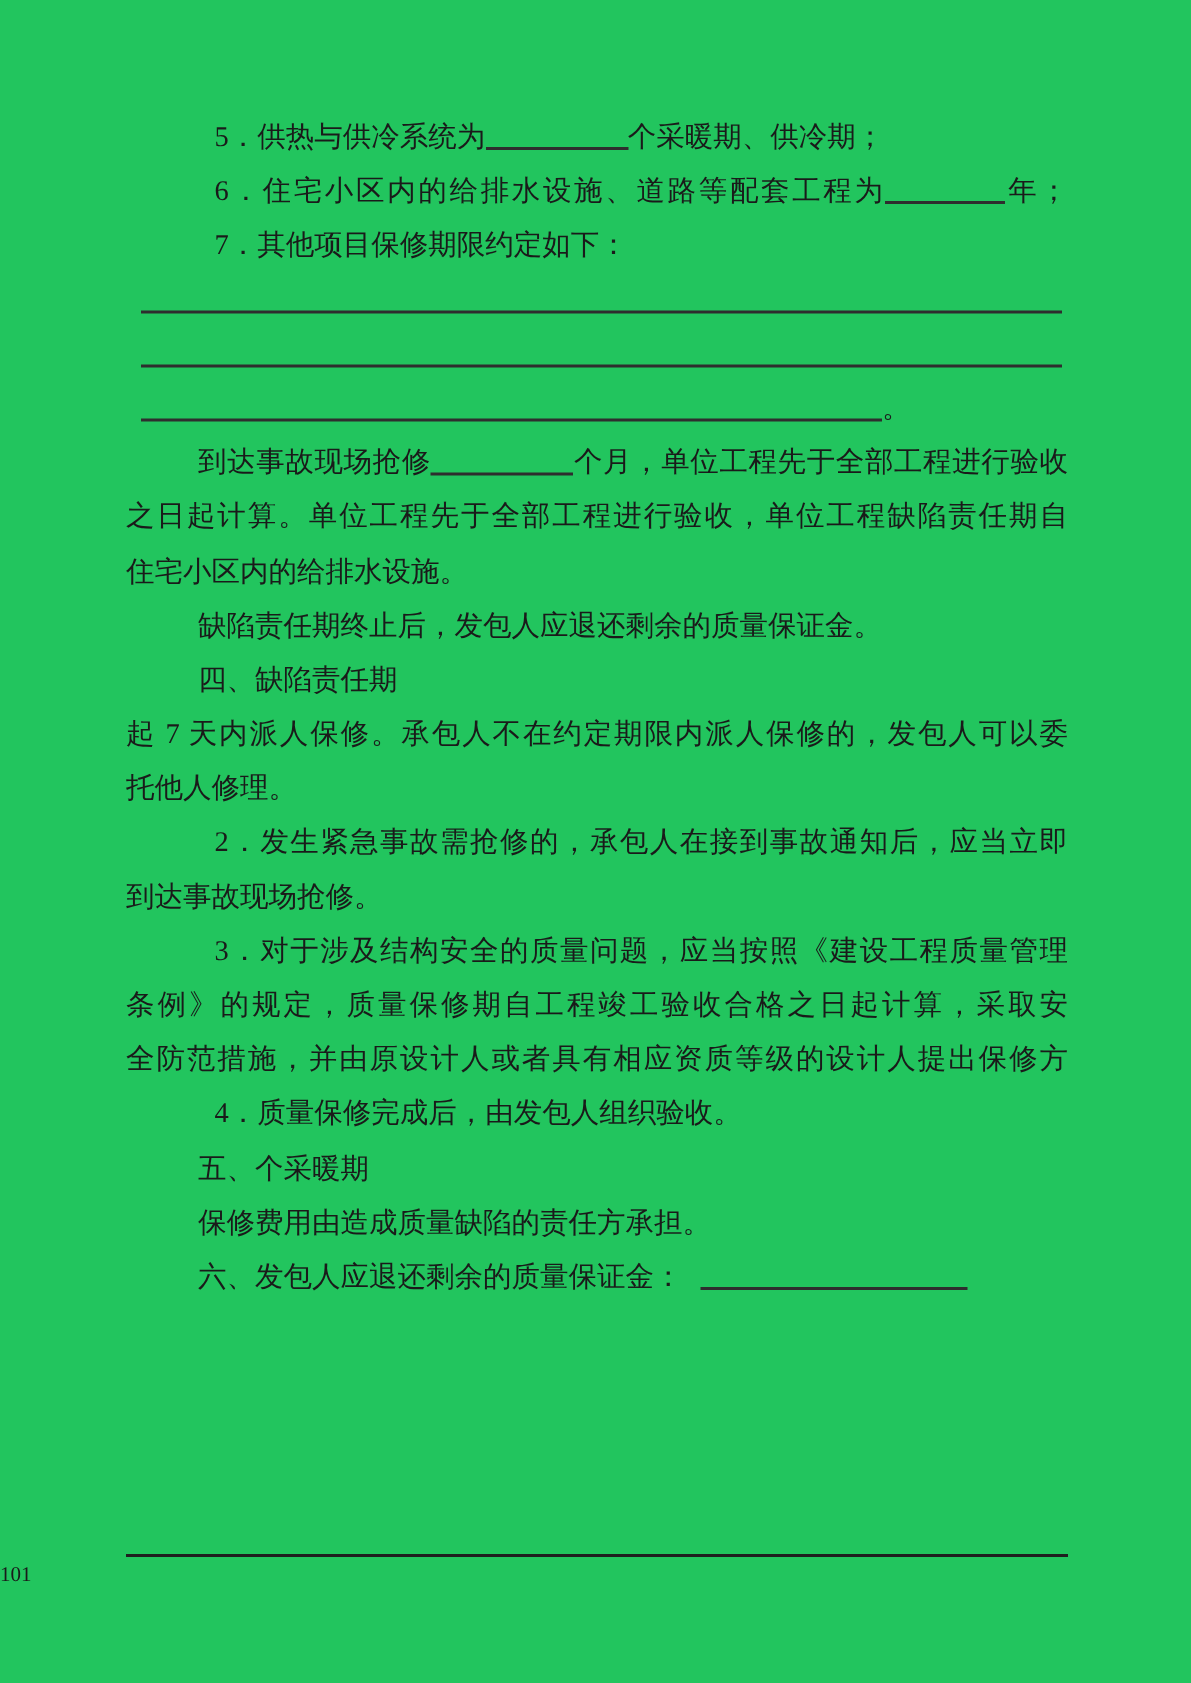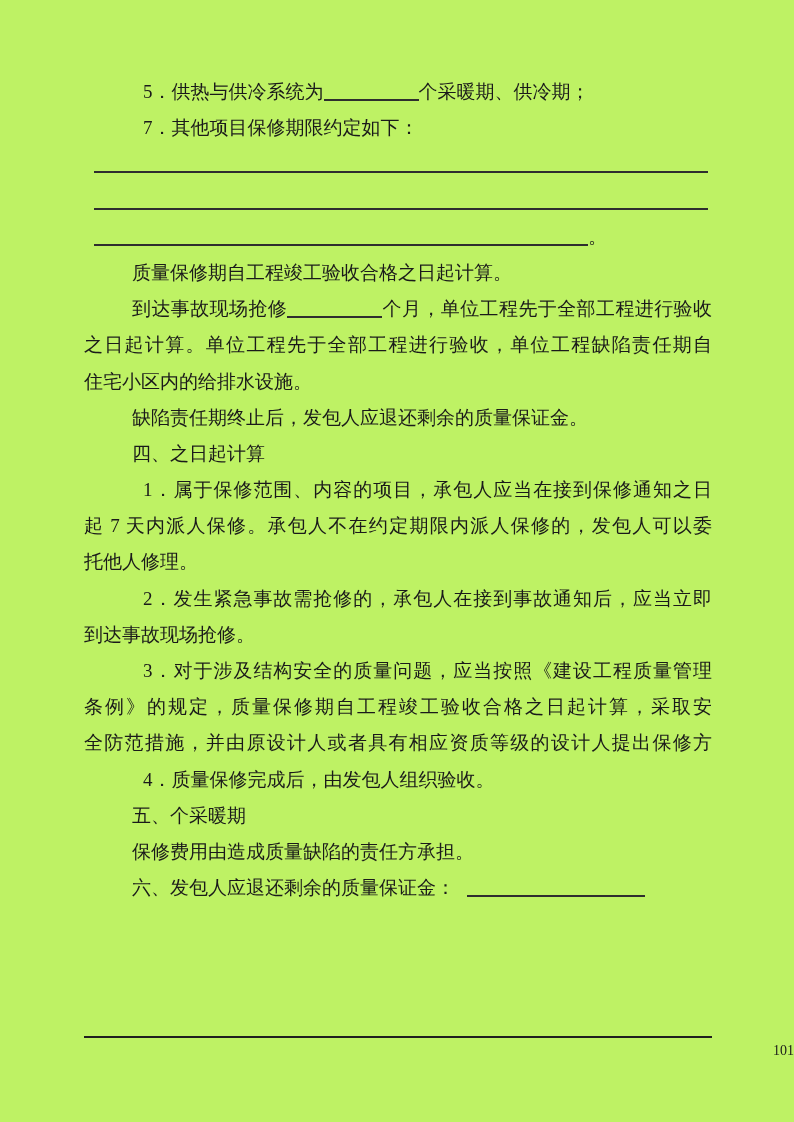--- a/index.html
+++ b/index.html
@@ -36,43 +36,42 @@
   .footer-rule{
     position:absolute;
     left:84px;top:1036px;
     width:628px;height:0;
     border-top:2px solid #1f1f1f;
   }
   .page-number{
     position:absolute;
     left:0;top:1042px;
     width:794px;
-    text-align:right;
+    text-align:left;
     font-size:14px;
     line-height:18px;
     color:#1a1a1a;
   }
 </style>
 </head>
 <body>
 
-<div class="page" style="background: #bef264; color: rgb(26, 26, 26); font-family: Liberation Serif, serif;">
+<div class="page" style="background: #22c55e; color: rgb(26, 26, 26); font-family: Liberation Serif, serif;">
   <div class="content">
       <p class="line ind-num"><span>5．供热与供冷系统为</span><span class="blank" style="width: 95px; border-bottom-color: rgb(46, 46, 46);"></span><span>个采暖期、供冷期；</span></p>
+      <p class="line ind-num just"><span>6．住宅小区内的给排水设施、道路等配套工程为</span><span class="blank" style="width: 80px; border-bottom-color: rgb(46, 46, 46);"></span><span>年；</span></p>
       <p class="line ind-num"><span>7．其他项目保修期限约定如下：</span></p>
       <p class="line"><span class="blank" style="width: 614px; border-bottom-color: rgb(46, 46, 46); margin-left: 10px;"></span></p>
       <p class="line"><span class="blank" style="width: 614px; border-bottom-color: rgb(46, 46, 46); margin-left: 10px;"></span></p>
       <p class="line"><span class="blank" style="width: 494px; border-bottom-color: rgb(46, 46, 46); margin-left: 10px;"></span><span>。</span></p>
-      <p class="line ind-para"><span>质量保修期自工程竣工验收合格之日起计算。</span></p>
       <p class="line ind-para just"><span>到达事故现场抢修</span><span class="blank" style="width: 95px; border-bottom-color: rgb(46, 46, 46);"></span><span>个月，单位工程先于全部工程进行验收</span></p>
       <p class="line just"><span>之日起计算。单位工程先于全部工程进行验收，单位工程缺陷责任期自</span></p>
       <p class="line"><span>住宅小区内的给排水设施。</span></p>
       <p class="line ind-para"><span>缺陷责任期终止后，发包人应退还剩余的质量保证金。</span></p>
-      <p class="line ind-para"><span>四、之日起计算</span></p>
-      <p class="line ind-num just"><span>1．属于保修范围、内容的项目，承包人应当在接到保修通知之日</span></p>
+      <p class="line ind-para"><span>四、缺陷责任期</span></p>
       <p class="line just"><span>起 7 天内派人保修。承包人不在约定期限内派人保修的，发包人可以委</span></p>
       <p class="line"><span>托他人修理。</span></p>
       <p class="line ind-num just"><span>2．发生紧急事故需抢修的，承包人在接到事故通知后，应当立即</span></p>
       <p class="line"><span>到达事故现场抢修。</span></p>
       <p class="line ind-num just"><span>3．对于涉及结构安全的质量问题，应当按照《建设工程质量管理</span></p>
       <p class="line just"><span>条例》的规定，质量保修期自工程竣工验收合格之日起计算，采取安</span></p>
       <p class="line just"><span>全防范措施，并由原设计人或者具有相应资质等级的设计人提出保修方</span></p>
       <p class="line ind-num"><span>4．质量保修完成后，由发包人组织验收。</span></p>
       <p class="line ind-para"><span>五、个采暖期</span></p>
       <p class="line ind-para"><span>保修费用由造成质量缺陷的责任方承担。</span></p>

